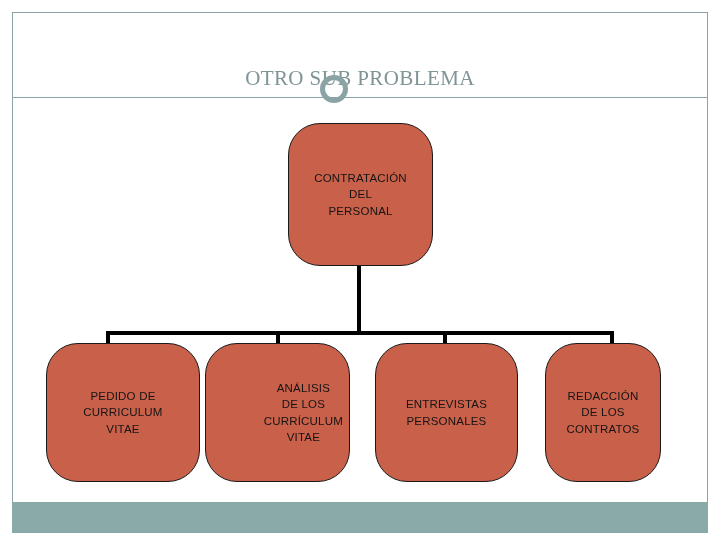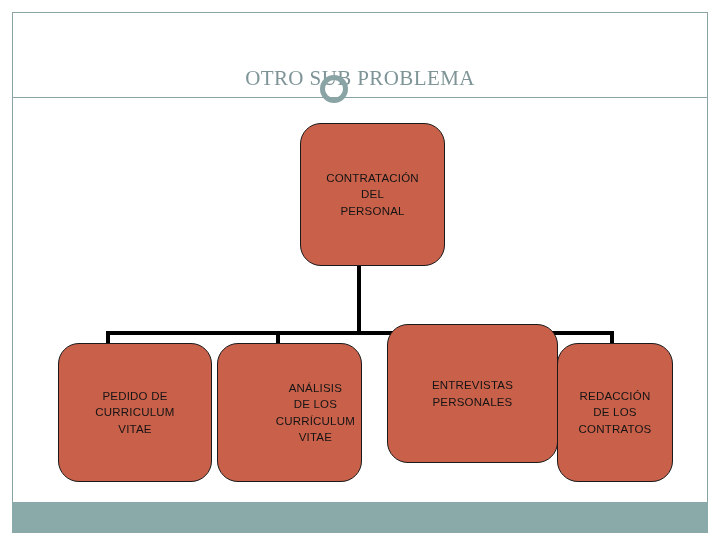--- a/index.html
+++ b/index.html
@@ -74,32 +74,31 @@
     border-radius: 50%;
     box-sizing: border-box;
     background: transparent;
   }
 
   
   .node {
     position: absolute;
     background: #c9604a;
     border: 1px solid #1a1a1a;
-    border-radius: 21px;
+    border-radius: 32px;
     box-sizing: border-box;
     display: flex;
     align-items: center;
     justify-content: center;
     text-align: center;
     color: #141414;
     font-size: 11.5px;
     line-height: 1.42;
     letter-spacing: 0.2px;
     z-index: 3;
-    margin-left: 12px;
   }
   .node .node-text {
     padding: 0 6px;
     white-space: pre-line;
   }
 
   #node-root {
     left: 288px;
     top: 123px;
     width: 145px;
@@ -114,22 +113,22 @@
   }
   #node-c1 {
     left: 205px;
     top: 343px;
     width: 145px;
     height: 139px;
     justify-content: flex-end;
   }
   #node-c2 {
     left: 375px;
-    top: 324px;
-    width: 171px;
+    top: 343px;
+    width: 143px;
     height: 139px;
   }
   #node-c3 {
     left: 545px;
     top: 343px;
     width: 116px;
     height: 139px;
   }
 
   

